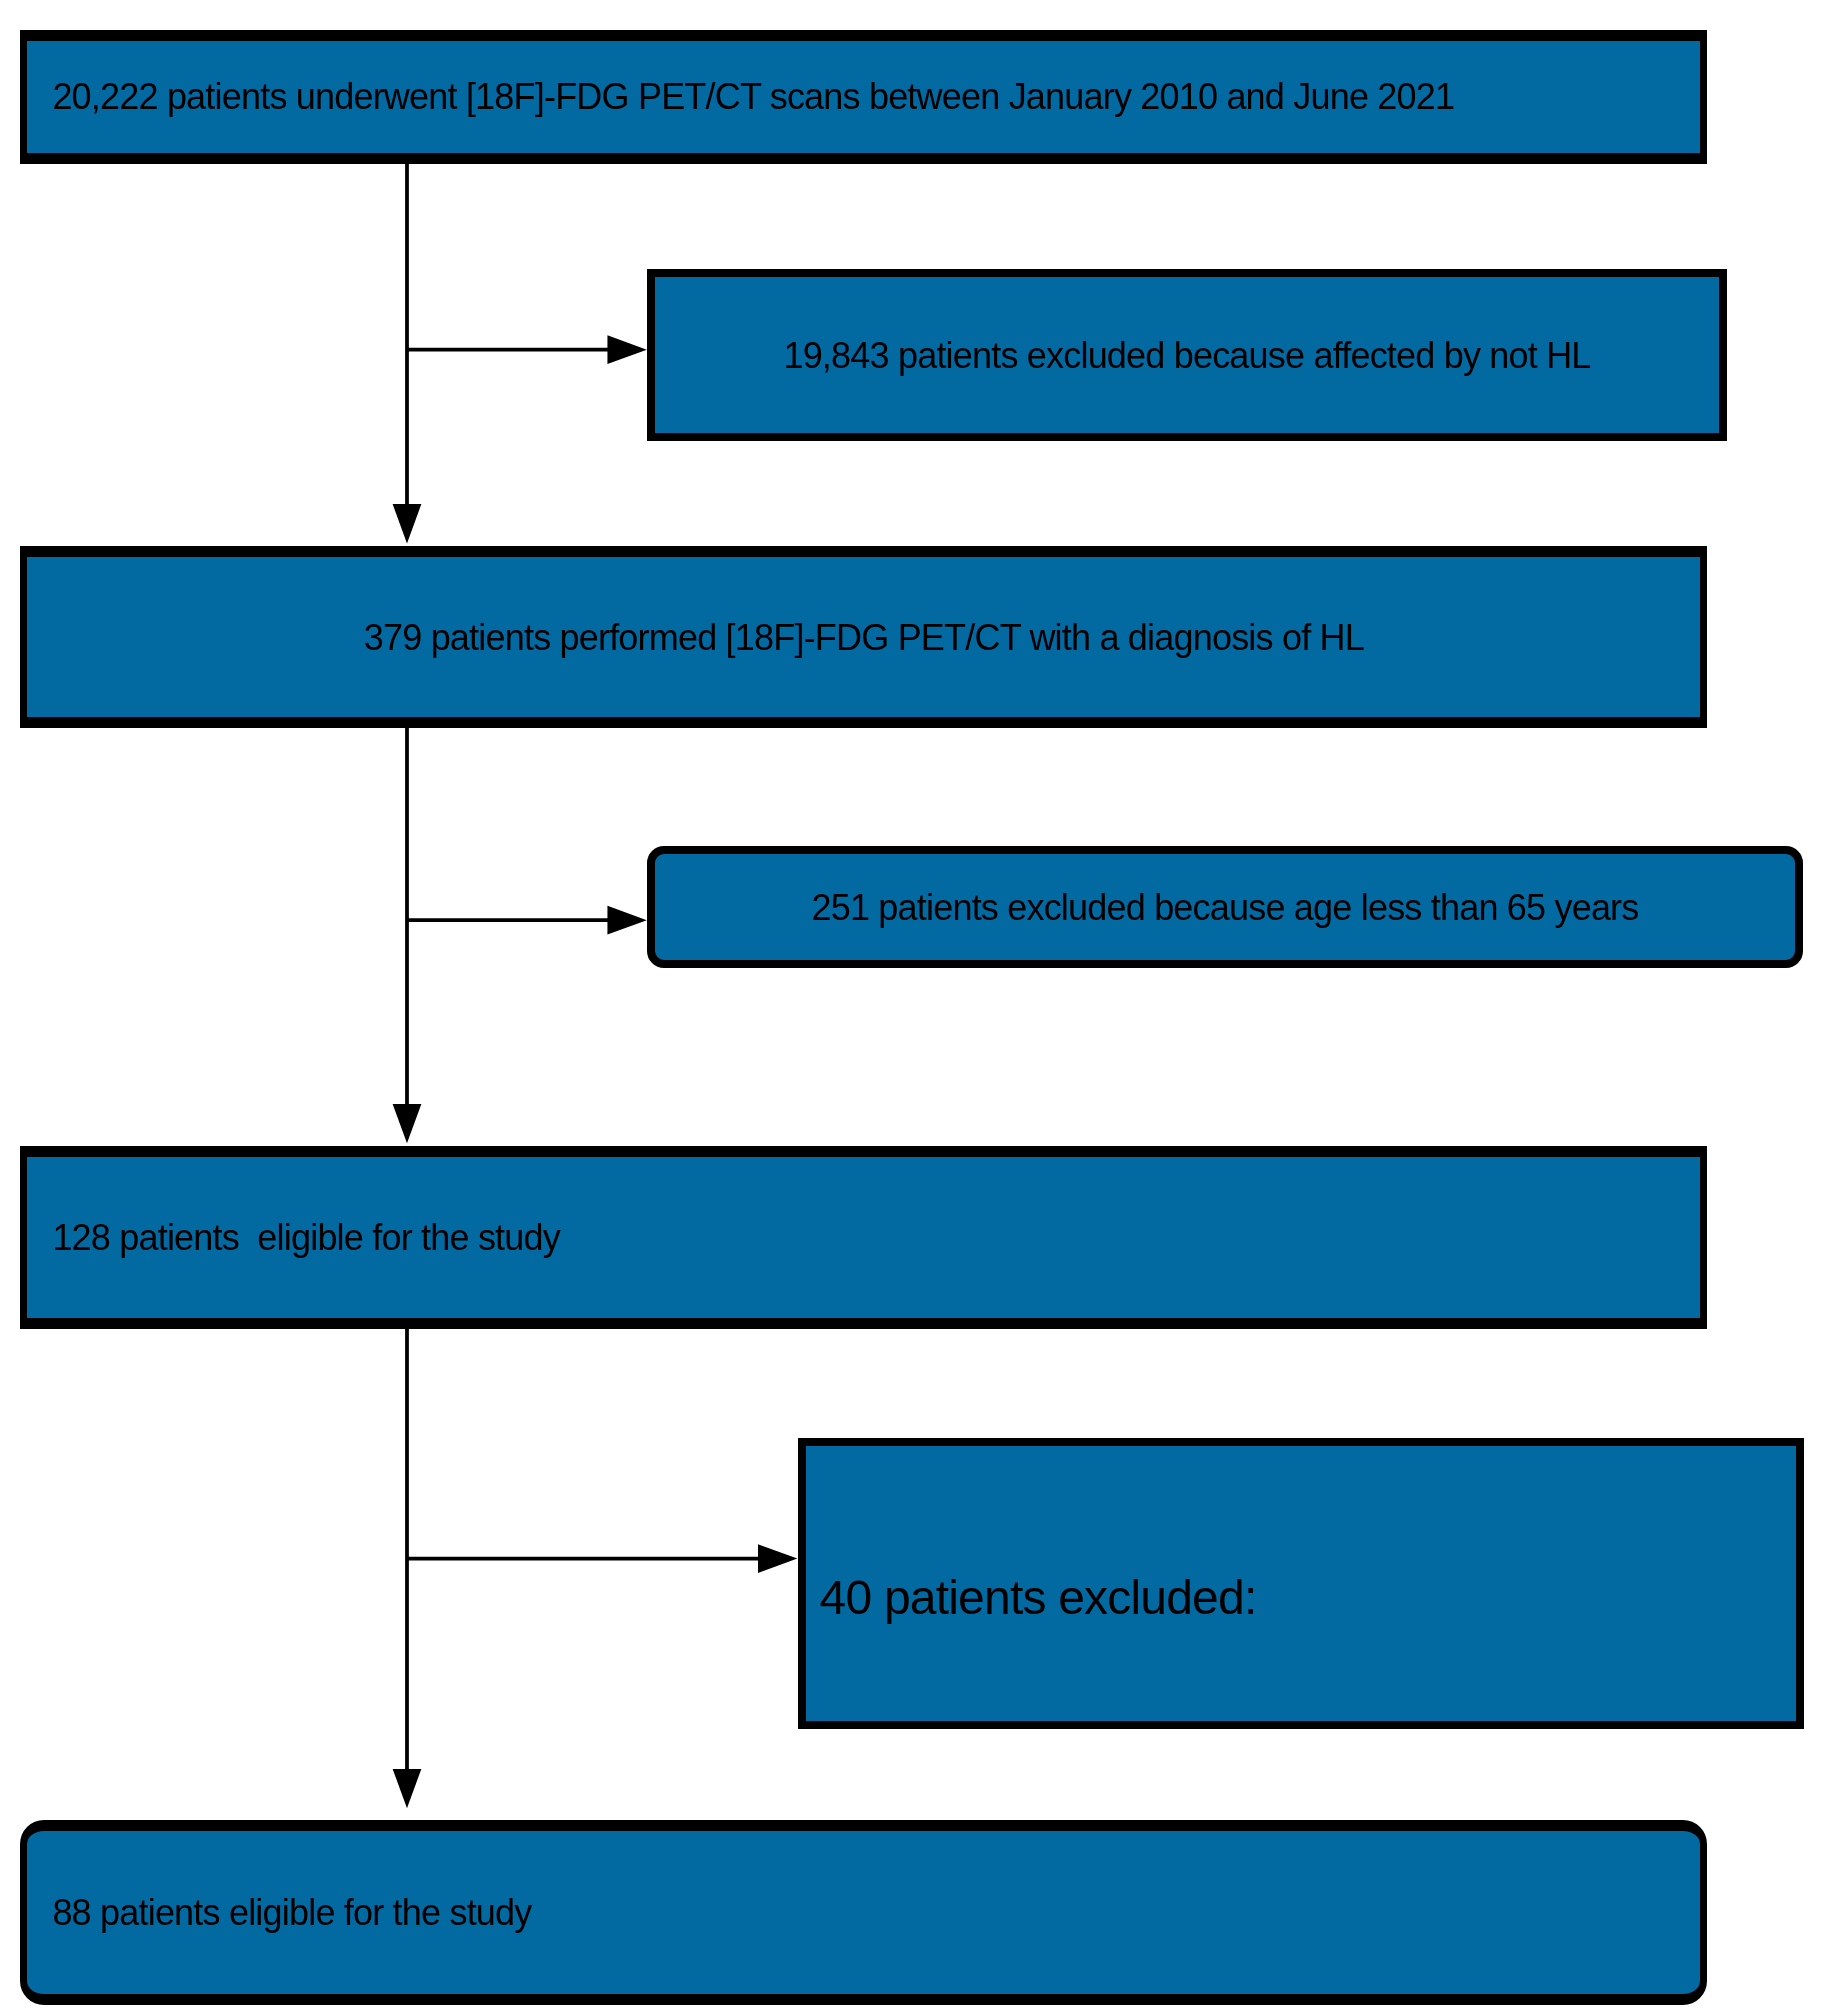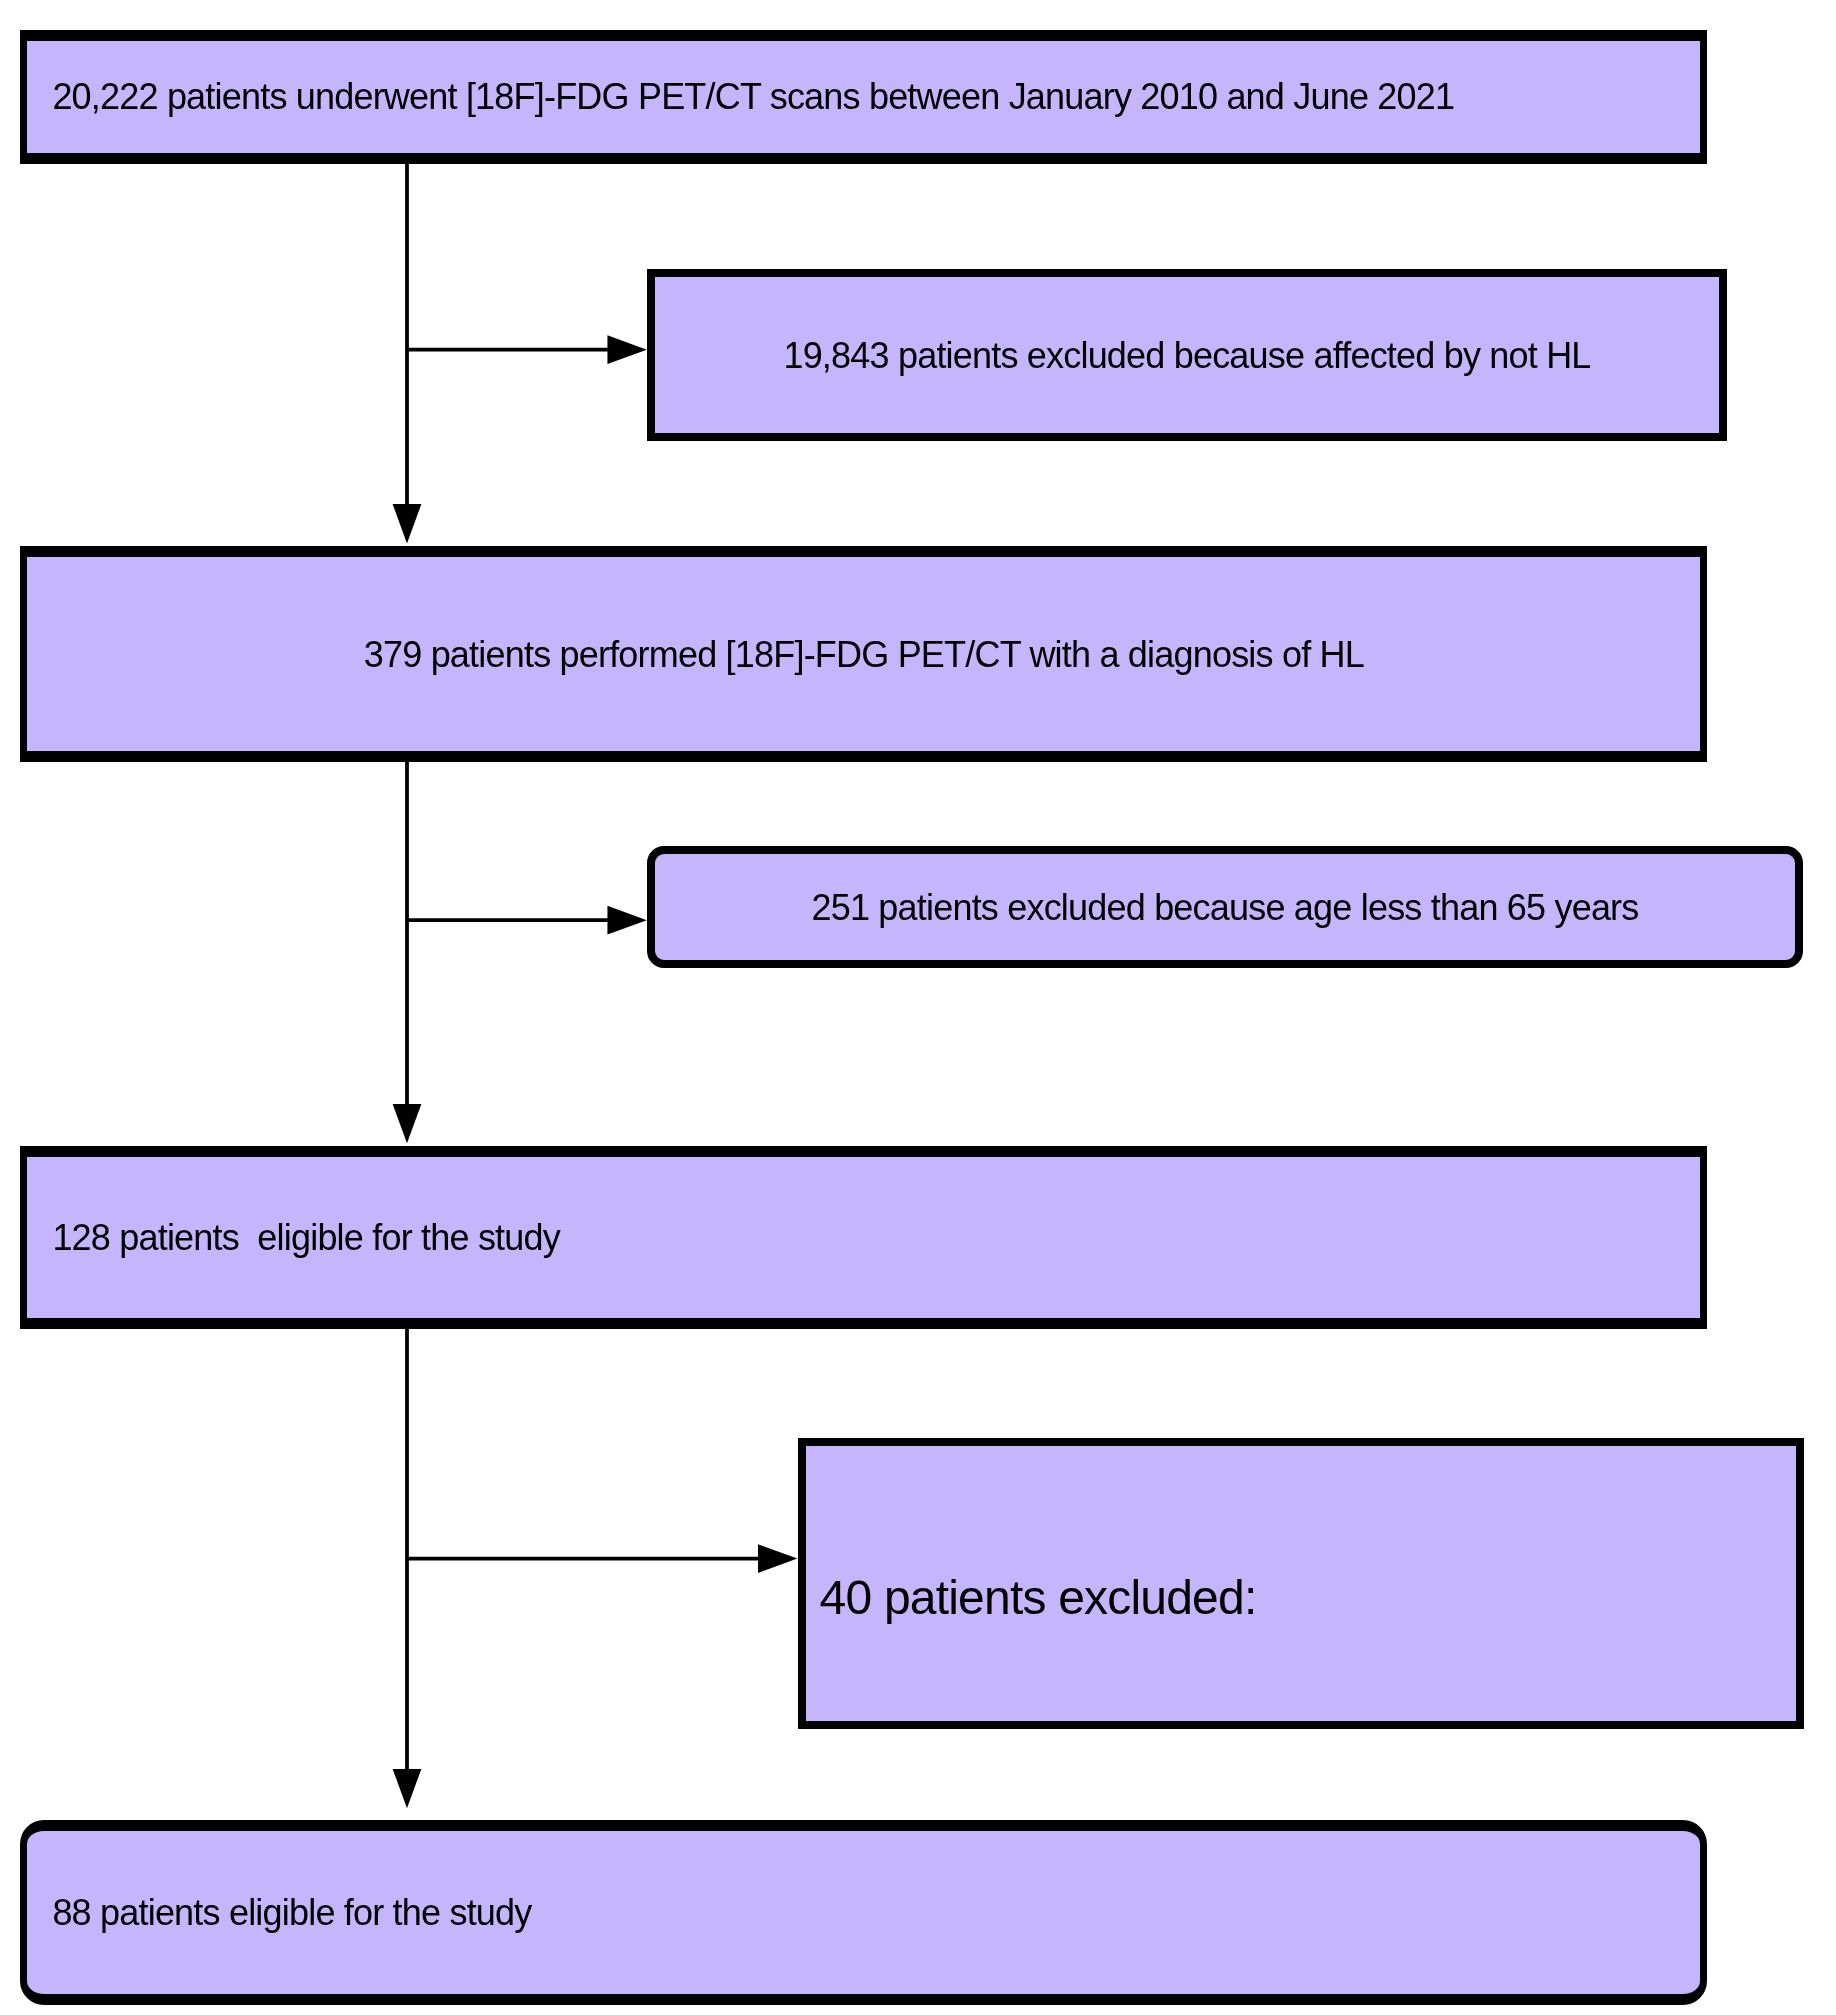--- a/index.html
+++ b/index.html
@@ -8,21 +8,21 @@
     width: 1836px;
     height: 2015px;
     background: #ffffff;
     font-family: "Liberation Sans", sans-serif;
     color: #000000;
     overflow: hidden;
   }
   .box {
     position: absolute;
     box-sizing: border-box;
-    background: #c4b5fd;
+    background: #0369a1;
     border-style: solid;
     border-color: #000000;
     display: flex;
     align-items: center;
     font-size: 36px;
     letter-spacing: -0.8px;
     line-height: 1.25;
     white-space: pre-wrap;
   }
   .box.wide {
@@ -31,21 +31,21 @@
     border-width: 11.4px 7.6px;
   }
   .box.side {
     border-width: 8.3px;
   }
   .box.center { justify-content: center; text-align: center; padding: 0 23px; }
   .box.leftpad { padding-left: 25px; padding-right: 30px; }
 
   #box-scans-total   { top: 29.5px;   height: 134px; }
   #box-excl-not-hl   { left: 647px; width: 1080px; top: 269px;  height: 172px; justify-content: center; }
-  #box-hl-diagnosis  { top: 546px;  height: 216px; }
+  #box-hl-diagnosis  { top: 546px;  height: 182px; }
   #box-excl-age      { left: 647px; width: 1156px; top: 846px; height: 122px; border-radius: 17px; }
   #box-eligible-128  { top: 1146px; height: 183px; }
   #box-excl-40       { left: 798px; width: 1006px; top: 1438px; height: 291px;
                        display: block; padding: 39px 19.7px 0 13.6px; }
   #box-eligible-88   { top: 1820px; height: 185px; border-radius: 24px; }
 
   #box-excl-40 .heading {
     margin: 0 0 9px 0;
     font-size: 48px;
     font-weight: normal;

